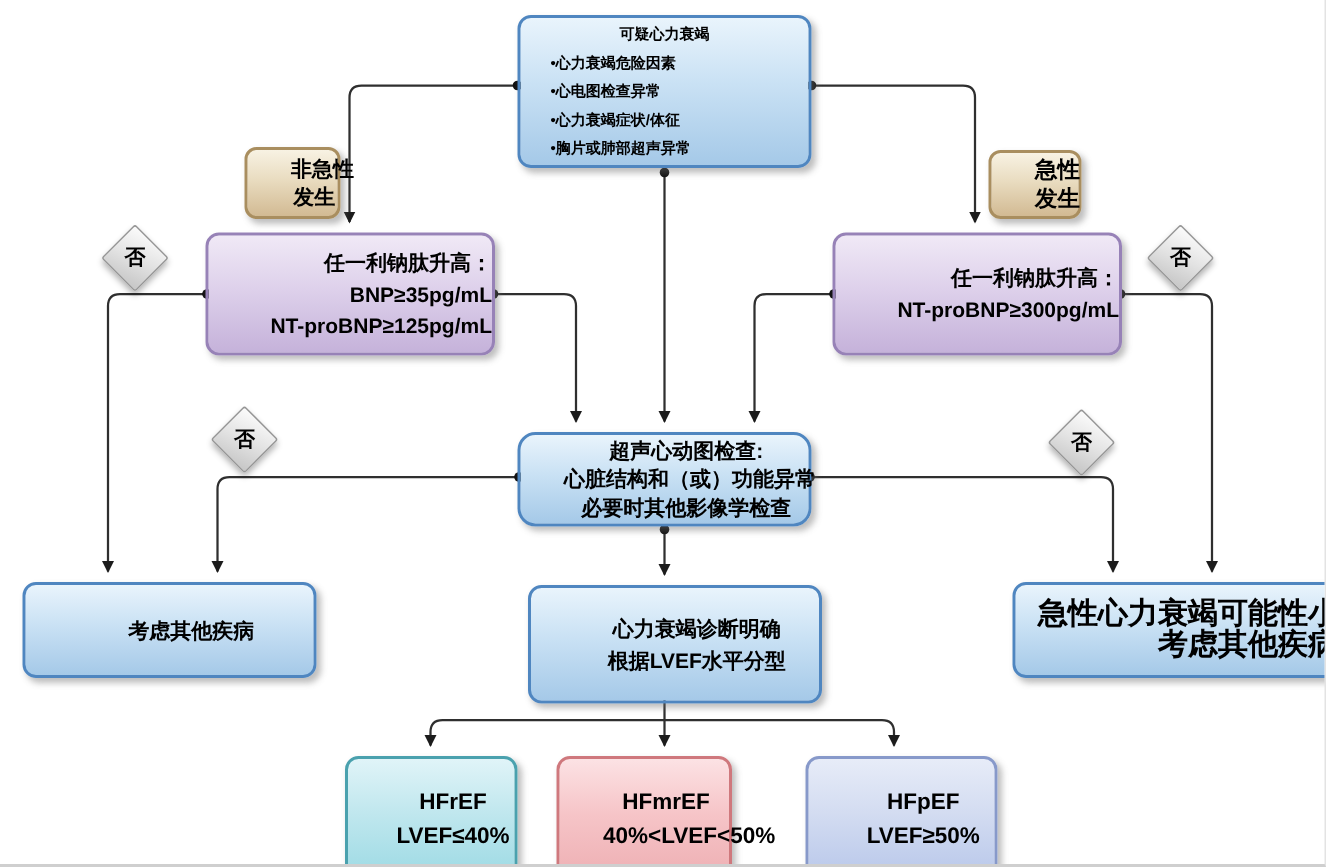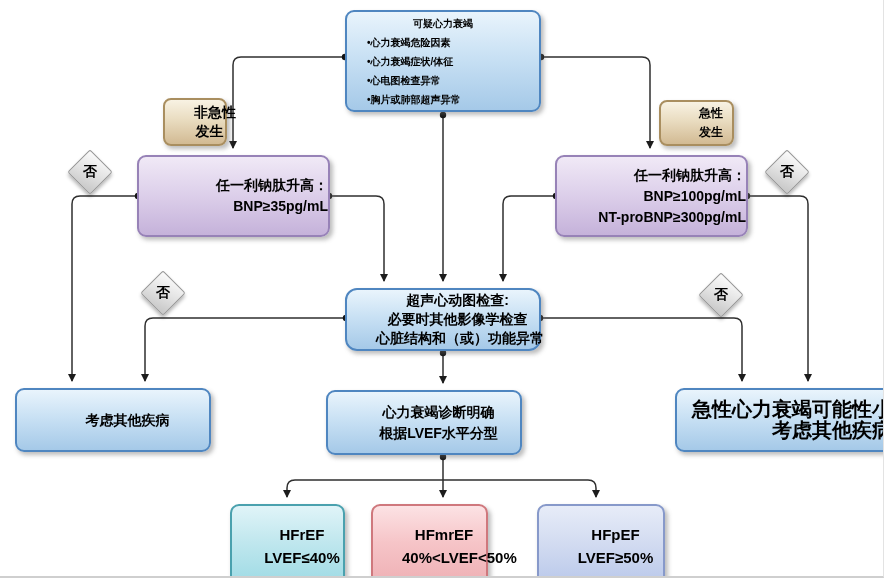--- a/index.html
+++ b/index.html
@@ -20,28 +20,28 @@
   .purple{background:linear-gradient(180deg,#f0e9f6 0%,#ded1eb 45%,#c5b2da 100%);border:2px solid #9782b7;}
   .tan{background:linear-gradient(180deg,#f8f2e3 0%,#e9dcc0 45%,#d2ba93 100%);border:2px solid #a98e5f;border-radius:8px;}
   .cyan{background:linear-gradient(180deg,#e0f4f8 0%,#c0e7ee 45%,#9cdae4 100%);border:2px solid #4aa1ae;}
   .pink{background:linear-gradient(180deg,#fce2e4 0%,#f6c5c8 45%,#eeafb3 100%);border:2px solid #cf787d;}
   .peri{background:linear-gradient(180deg,#e7ecf8 0%,#d3dcf1 45%,#b8c7ea 100%);border:2px solid #8799ca;}
   .ctr{text-align:center;}
   .ln{white-space:nowrap;}
   .suspected{left:345px;top:10px;width:196px;height:102px;font-size:10px;line-height:19px;padding:3px 0;}
   .suspected .bullets{padding-left:20px;text-align:left;}
   .lblna{left:163px;top:98px;width:64px;height:48px;font-size:14px;line-height:19px;}
-  .lbla{left:659px;top:100px;width:75px;height:46px;font-size:12px;line-height:19px;}
+  .lbla{left:659px;top:100px;width:62px;height:46px;font-size:15px;line-height:19px;}
   .crit{width:193px;height:82px;font-size:14px;line-height:21px;padding-left:11px;text-align:right;}
   .critL{left:137px;top:155px;}
   .critR{left:555px;top:155px;}
   .echo{left:345px;top:288px;width:196px;height:63px;font-size:14px;line-height:19px;border-radius:12px;}
   .chronic{left:15px;top:388px;width:196px;height:64px;font-size:14px;line-height:21px;}
   .acuteu{left:675px;top:388px;width:219px;height:64px;font-size:20px;line-height:21px;align-items:flex-end;}
-  .diag{left:326px;top:390px;width:196px;height:65px;font-size:14px;line-height:21px;}
+  .diag{left:352px;top:390px;width:196px;height:79px;font-size:14px;line-height:21px;}
   .hf{height:84px;font-size:15px;line-height:23px;top:504px;}
   .hfref{left:230px;width:115px;}
   .hfmref{left:371px;width:117px;}
   .hfpef{left:537px;width:128px;justify-content:center;}
   .diamond{position:absolute;width:32px;height:32px;z-index:2;}
   .diamond .shape{
     position:absolute;left:0;top:0;right:0;bottom:0;transform:rotate(45deg);
     background:linear-gradient(160deg,#fbfbfb 0%,#e3e3e3 50%,#c6c6c6 100%);
     border:1px solid #969696;border-radius:2px;box-shadow:2px 2px 4px rgba(0,0,0,.3);
   }
@@ -88,42 +88,42 @@
       <circle cx="540" cy="318" r="3.2"></circle>
       <circle cx="443" cy="353" r="3.2"></circle>
       <circle cx="443" cy="457" r="3.2"></circle>
     </g>
   </svg>
 
   <div class="node blue suspected ctr">
     <div class="ln">可疑心力衰竭</div>
     <div class="bullets">
       <div class="ln">•心力衰竭危险因素</div>
+      <div class="ln">•心电图检查异常</div>
       <div class="ln">•心力衰竭症状/体征</div>
-      <div class="ln">•心电图检查异常</div>
       <div class="ln">•胸片或肺部超声异常</div>
     </div>
   </div>
 
   <div class="node tan lblna ctr">
     <div class="ln">非急性</div>
     <div class="ln">发生</div>
   </div>
   <div class="node tan lbla ctr">
     <div class="ln">急性</div>
     <div class="ln">发生</div>
   </div>
 
   <div class="node purple crit critL">
     <div class="ln">任一利钠肽升高：</div>
     <div class="ln">BNP≥35pg/mL</div>
+    <div class="ln">NT-proBNP≥125pg/mL</div>
   </div>
   <div class="node purple crit critR">
     <div class="ln">任一利钠肽升高：</div>
-    <div class="ln">BNP≥100pg/mL</div>
     <div class="ln">NT-proBNP≥300pg/mL</div>
   </div>
 
   <div class="diamond" style="left:74px;top:156px;">
     <div class="shape"></div>
     <span class="txt">否</span>
   </div>
   <div class="diamond" style="left:771px;top:156px;">
     <div class="shape"></div>
     <span class="txt">否</span>
@@ -132,22 +132,22 @@
     <div class="shape"></div>
     <span class="txt">否</span>
   </div>
   <div class="diamond" style="left:705px;top:279px;">
     <div class="shape"></div>
     <span class="txt">否</span>
   </div>
 
   <div class="node blue echo ctr">
     <div class="ln">超声心动图检查:</div>
+    <div class="ln">心脏结构和（或）功能异常</div>
     <div class="ln">必要时其他影像学检查</div>
-    <div class="ln">心脏结构和（或）功能异常</div>
   </div>
 
   <div class="node blue chronic ctr">
     <div class="ln">考虑其他疾病</div>
   </div>
   <div class="node blue acuteu ctr">
     <div class="ln">急性心力衰竭可能性小</div>
     <div class="ln">考虑其他疾病</div>
   </div>
   <div class="node blue diag ctr">

